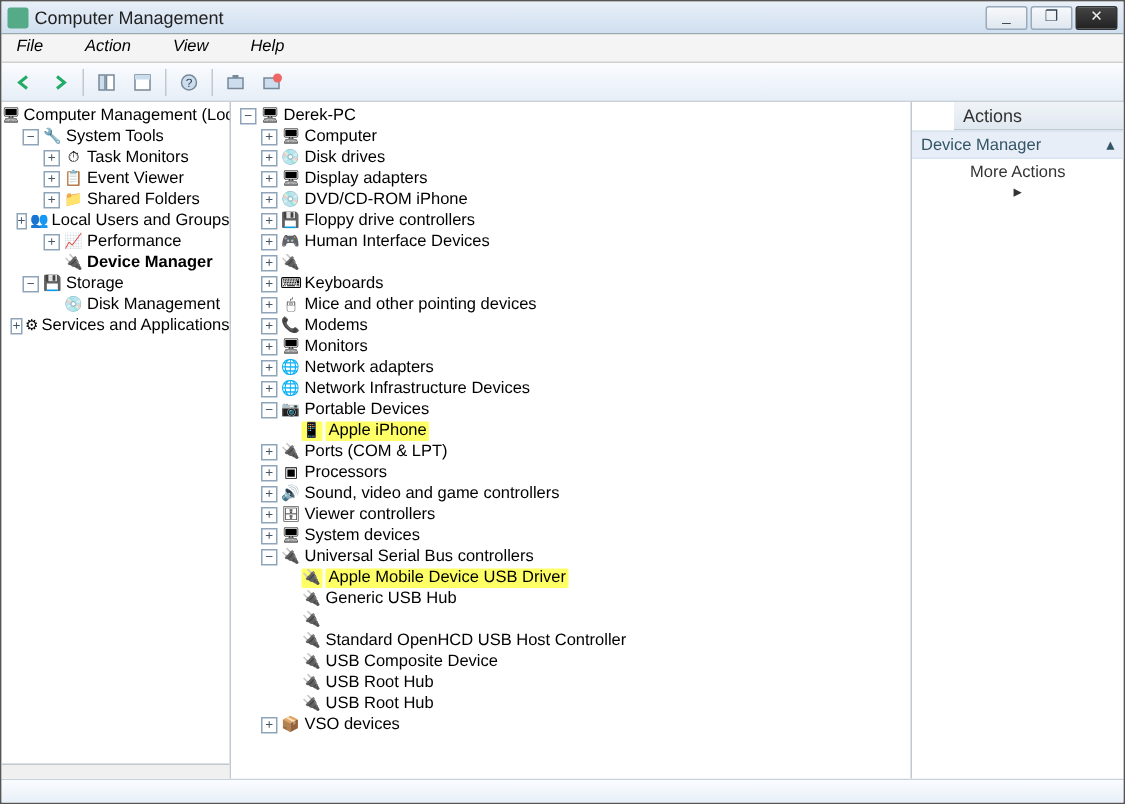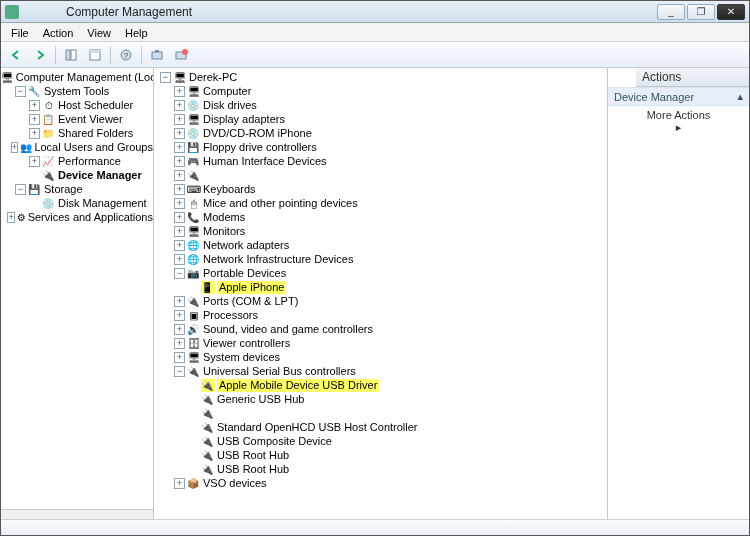--- a/index.html
+++ b/index.html
@@ -1,23 +1,23 @@
 <!DOCTYPE html>
 <html><head>
 <meta charset="utf-8">
 <style>
   * { box-sizing: border-box; margin: 0; padding: 0; }
   body { font-family: "Segoe UI", Tahoma, sans-serif; font-size: 11px; background: #fff; width: 750px; height: 536px; overflow: hidden; border: 1px solid #555;}
-  .titlebar { height: 22px; background: linear-gradient(#e8eff7,#d0dff0); display:flex; align-items:center; padding:0 4px; border-bottom:1px solid #9aa;gap:43px; }
+  .titlebar { height: 22px; background: linear-gradient(#e8eff7,#d0dff0); display:flex; align-items:center; padding:0 4px; border-bottom:1px solid #9aa; }
   .titlebar .icon { width:14px; height:14px; margin-right:4px; display:inline-block; background:#5a8; border-radius:2px; }
   .titlebar .title { flex:1; font-size:12px; color:#222; }
   .winbtns { display:flex; gap:2px; }
   .winbtn { width:28px; height:16px; background:linear-gradient(#f7f9fb,#dfe7ef); border:1px solid #9ab; border-radius:2px; font-size:10px; line-height:14px; text-align:center; color:#345; cursor:default;}
   .winbtn.close{ background:linear-gradient(#444,#222); color:#eee; border-color:#333;}
-  .menubar { height:19px; background:#f4f4f4; border-bottom:1px solid #d0d0d0; display:flex; align-items:flex-end; padding:0 4px; gap:2px;}
+  .menubar { height:19px; background:#f4f4f4; border-bottom:1px solid #d0d0d0; display:flex; align-items:flex-start; padding:0 4px; gap:16px;font-style:italic;}
   .menubar span { padding:2px 6px; cursor:default; }
   .toolbar { height:26px; background:linear-gradient(#fafcff,#e6eef7); border-bottom:1px solid #c8d0d8; display:flex; align-items:center; padding:0 4px; gap:2px;}
   .tbtn { width:22px; height:20px; border:1px solid transparent; border-radius:2px; display:flex; align-items:center; justify-content:center; cursor:default;}
   .tsep { width:1px; height:18px; background:#c0c8d0; margin:0 2px;}
   .content { display:flex; height:calc(536px - 22px - 19px - 26px - 18px); }
   .leftpane { width:153px; border-right:1px solid #c0c8d0; overflow:hidden; background:#fff; position:relative;}
   .midpane { flex:1; overflow:auto; background:#fff; border-right:1px solid #c0c8d0;}
   .rightpane { width:141px; background:#fff; }
   .actions-h { background:linear-gradient(#f0f4f8,#e0e8f0); border-bottom:1px solid #c0c8d0; padding:2px 6px; font-weight:normal; font-size:12px; color:#333;margin-left:28px;}
   .actions-sel { background:#e8eef7; border-top:1px solid #d8e4f0; border-bottom:1px solid #d8e4f0; padding:2px 6px; color:#356; display:flex; justify-content:space-between; align-items:center;}
@@ -113,21 +113,21 @@
           <span class="indent"></span>
           <span class="exp">−</span>
           <span class="ticon">🔧</span>
           <span class="lbl">System Tools</span>
         </div>
       <div class="node">
           <span class="indent"></span>
           <span class="indent"></span>
           <span class="exp">+</span>
           <span class="ticon">⏱</span>
-          <span class="lbl">Host Scheduler</span>
+          <span class="lbl">Task Monitors</span>
         </div>
       <div class="node">
           <span class="indent"></span>
           <span class="indent"></span>
           <span class="exp">+</span>
           <span class="ticon">📋</span>
           <span class="lbl">Event Viewer</span>
         </div>
       <div class="node">
           <span class="indent"></span>

